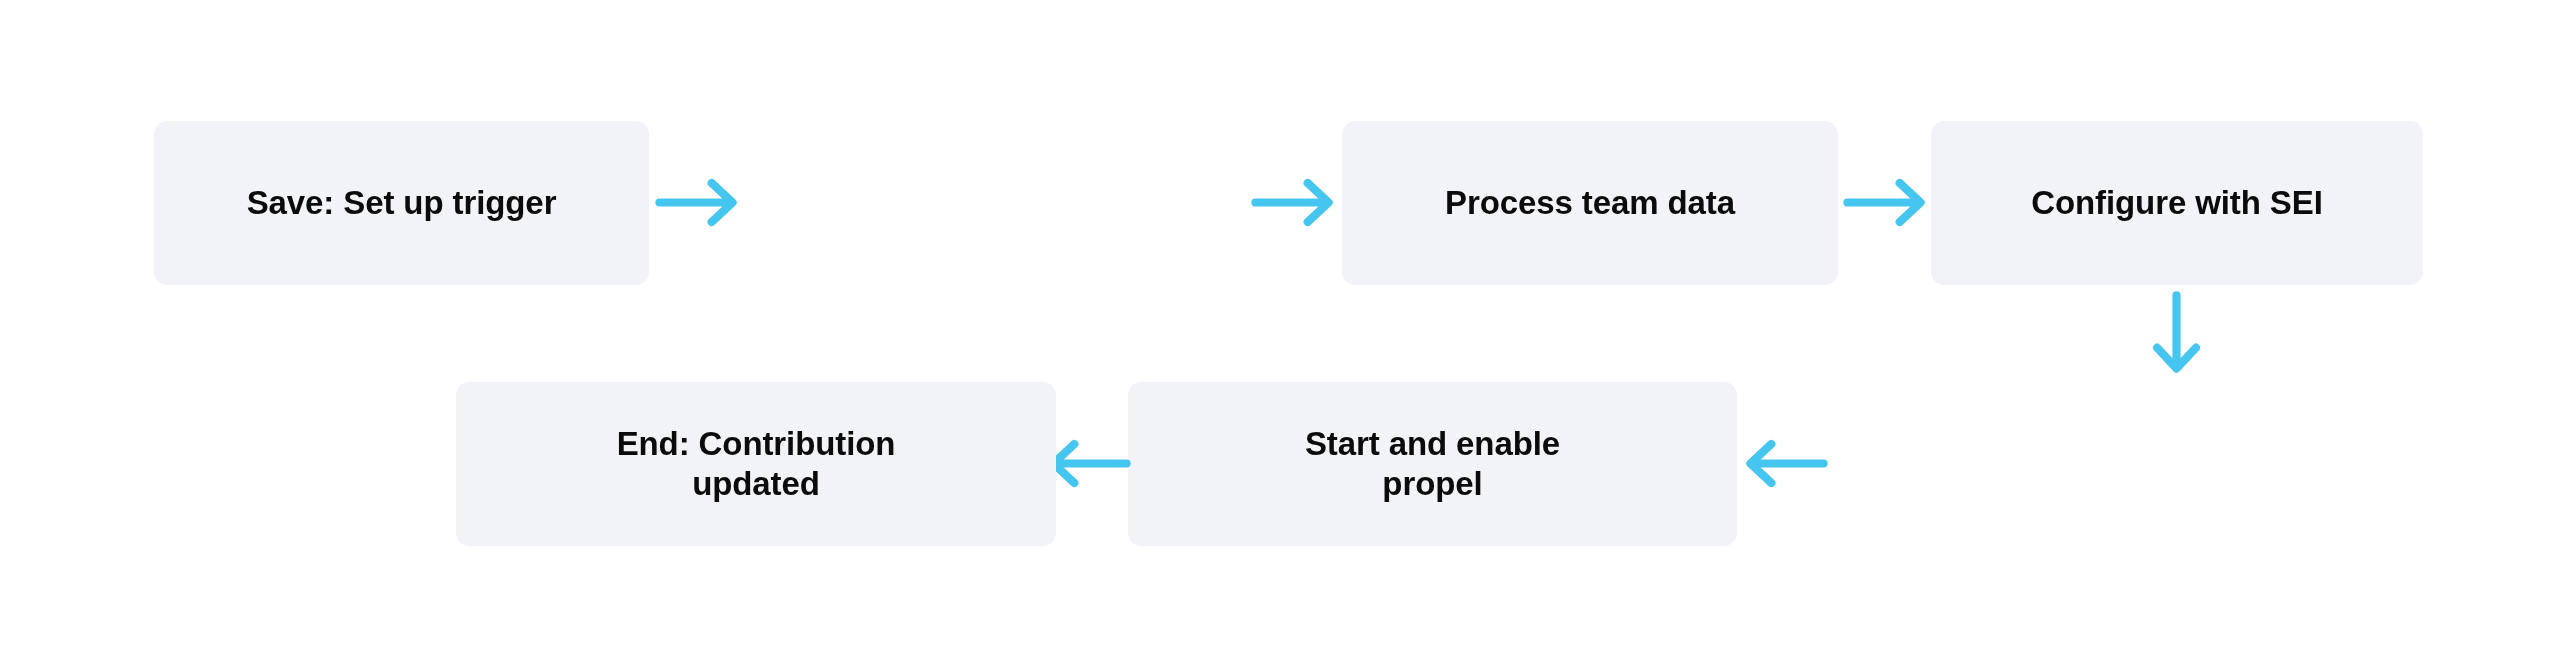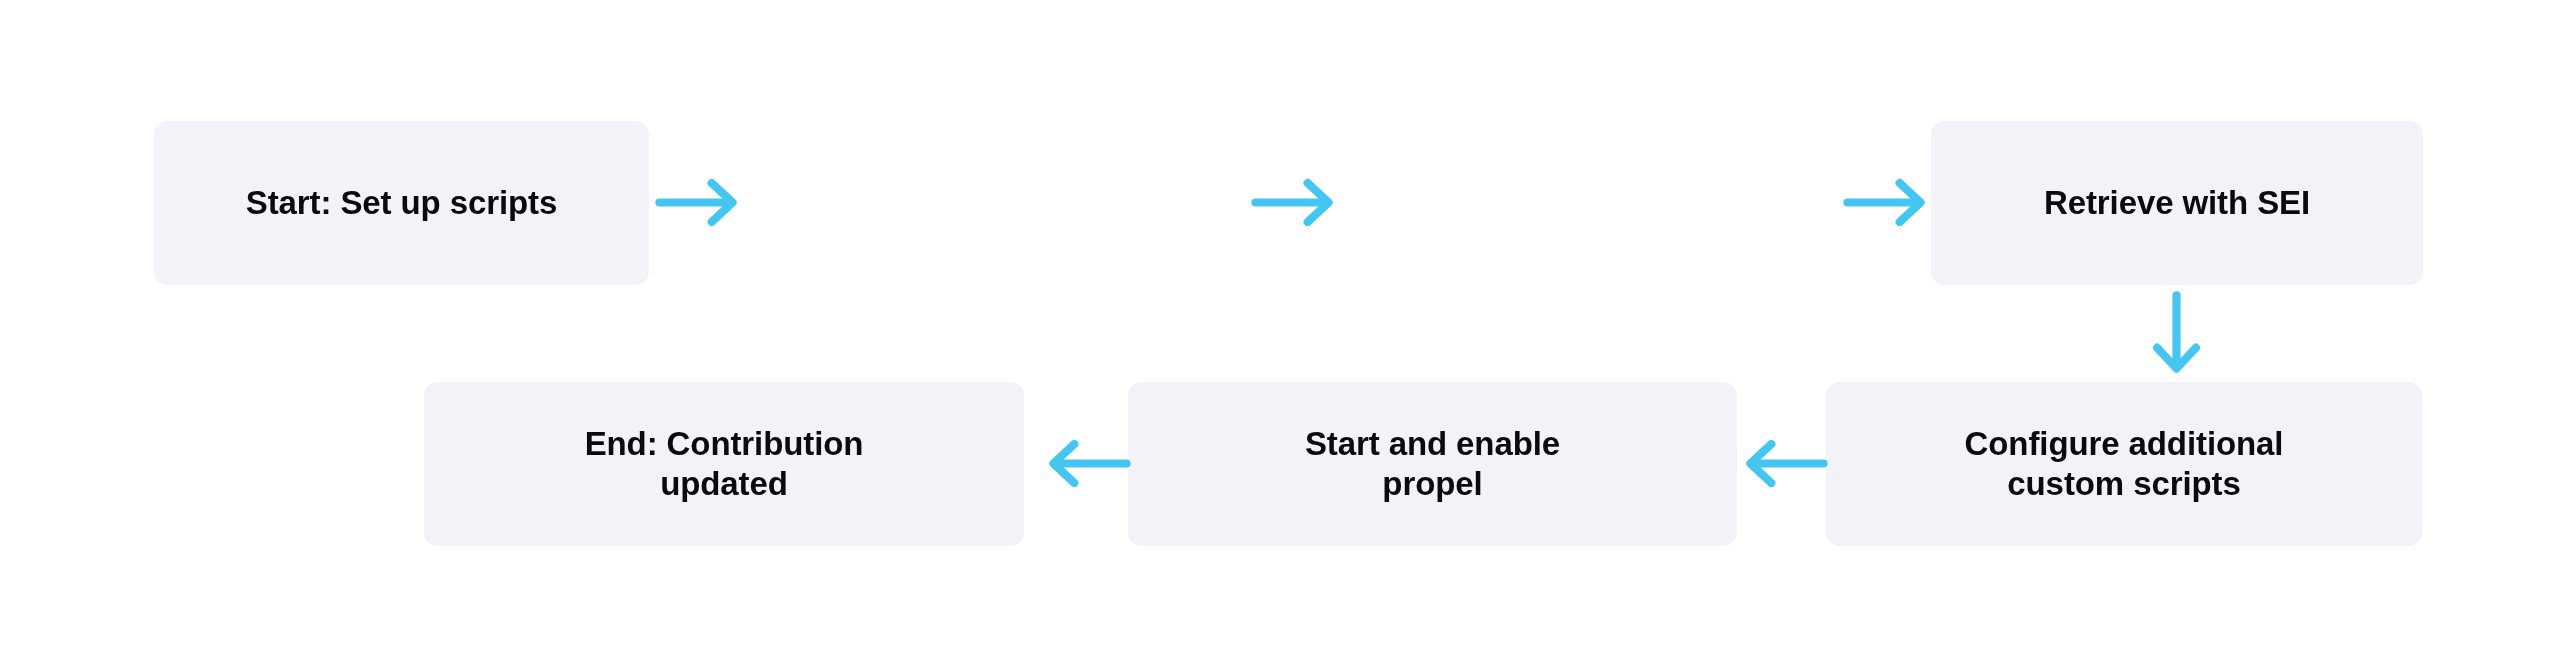--- a/index.html
+++ b/index.html
@@ -46,21 +46,21 @@
 
   
   .row1 { top: 121px; height: 164px; }
   #node-start      { left: 154px;  width: 495px; }
   #node-retrieve   { left: 746px; width: 499px; }
   #node-process    { left: 1342px; width: 496px; }
   #node-integrate  { left: 1931px; width: 492px; }
 
   
   .row2 { top: 382px; height: 164px; }
-  #node-end        { left: 424px;  width: 600px; }
+  #node-end        { left: 456px;  width: 600px; }
   #node-save       { left: 1128px; width: 609px; }
   #node-configure  { left: 1826px; width: 596px; }
 
   
   .arrow {
     position: absolute;
     display: block;
   }
   .arrow svg { display: block; overflow: visible; }
 
@@ -78,61 +78,60 @@
   
   #arrow-configure-save { left: 1737px; top: 429px; }
   #arrow-save-end       { left: 1040px; top: 429px; }
 </style>
 </head>
 <body>
 
 <div id="flowchart-canvas">
 
   <div class="node row1" id="node-start">
-    <span class="node-label">Start: Set up scripts</span>
+    <span class="node-label">Save: Set up trigger</span>
   </div>
 
   <div class="arrow arrow-h" id="arrow-start-retrieve">
     <svg width="97" height="69" viewBox="0 0 130 92" fill="none" xmlns="http://www.w3.org/2000/svg" aria-hidden="true">
       <path d="M14 46 H110" stroke="#45C6F0" stroke-width="11" stroke-linecap="round"></path>
       <path d="M84 20 L112 46 L84 72" stroke="#45C6F0" stroke-width="11" stroke-linecap="round" stroke-linejoin="round" fill="none"></path>
     </svg>
   </div>
 
 
   <div class="arrow arrow-h" id="arrow-retrieve-process">
     <svg width="97" height="69" viewBox="0 0 130 92" fill="none" xmlns="http://www.w3.org/2000/svg" aria-hidden="true">
       <path d="M14 46 H110" stroke="#45C6F0" stroke-width="11" stroke-linecap="round"></path>
       <path d="M84 20 L112 46 L84 72" stroke="#45C6F0" stroke-width="11" stroke-linecap="round" stroke-linejoin="round" fill="none"></path>
     </svg>
   </div>
 
+  <div class="node row1" id="node-process">
+    <span class="node-label">Process team data</span>
+  </div>
 
   <div class="arrow arrow-h" id="arrow-process-integrate">
     <svg width="97" height="69" viewBox="0 0 130 92" fill="none" xmlns="http://www.w3.org/2000/svg" aria-hidden="true">
       <path d="M14 46 H110" stroke="#45C6F0" stroke-width="11" stroke-linecap="round"></path>
       <path d="M84 20 L112 46 L84 72" stroke="#45C6F0" stroke-width="11" stroke-linecap="round" stroke-linejoin="round" fill="none"></path>
     </svg>
   </div>
 
   <div class="node row1" id="node-integrate">
-    <span class="node-label">Retrieve with SEI</span>
+    <span class="node-label">Configure with SEI</span>
   </div>
 
   <div class="arrow arrow-v" id="arrow-integrate-configure">
     <svg width="69" height="97" viewBox="0 0 92 130" fill="none" xmlns="http://www.w3.org/2000/svg" aria-hidden="true">
       <path d="M46 14 V110" stroke="#45C6F0" stroke-width="11" stroke-linecap="round"></path>
       <path d="M20 84 L46 112 L72 84" stroke="#45C6F0" stroke-width="11" stroke-linecap="round" stroke-linejoin="round" fill="none"></path>
     </svg>
   </div>
 
-  <div class="node row2" id="node-configure">
-    <span class="node-label">Configure additional
-custom scripts</span>
-  </div>
 
   <div class="arrow arrow-h" id="arrow-configure-save">
     <svg width="97" height="69" viewBox="0 0 130 92" fill="none" xmlns="http://www.w3.org/2000/svg" aria-hidden="true">
       <path d="M116 46 H20" stroke="#45C6F0" stroke-width="11" stroke-linecap="round"></path>
       <path d="M46 20 L18 46 L46 72" stroke="#45C6F0" stroke-width="11" stroke-linecap="round" stroke-linejoin="round" fill="none"></path>
     </svg>
   </div>
 
   <div class="node row2" id="node-save">
     <span class="node-label">Start and enable

